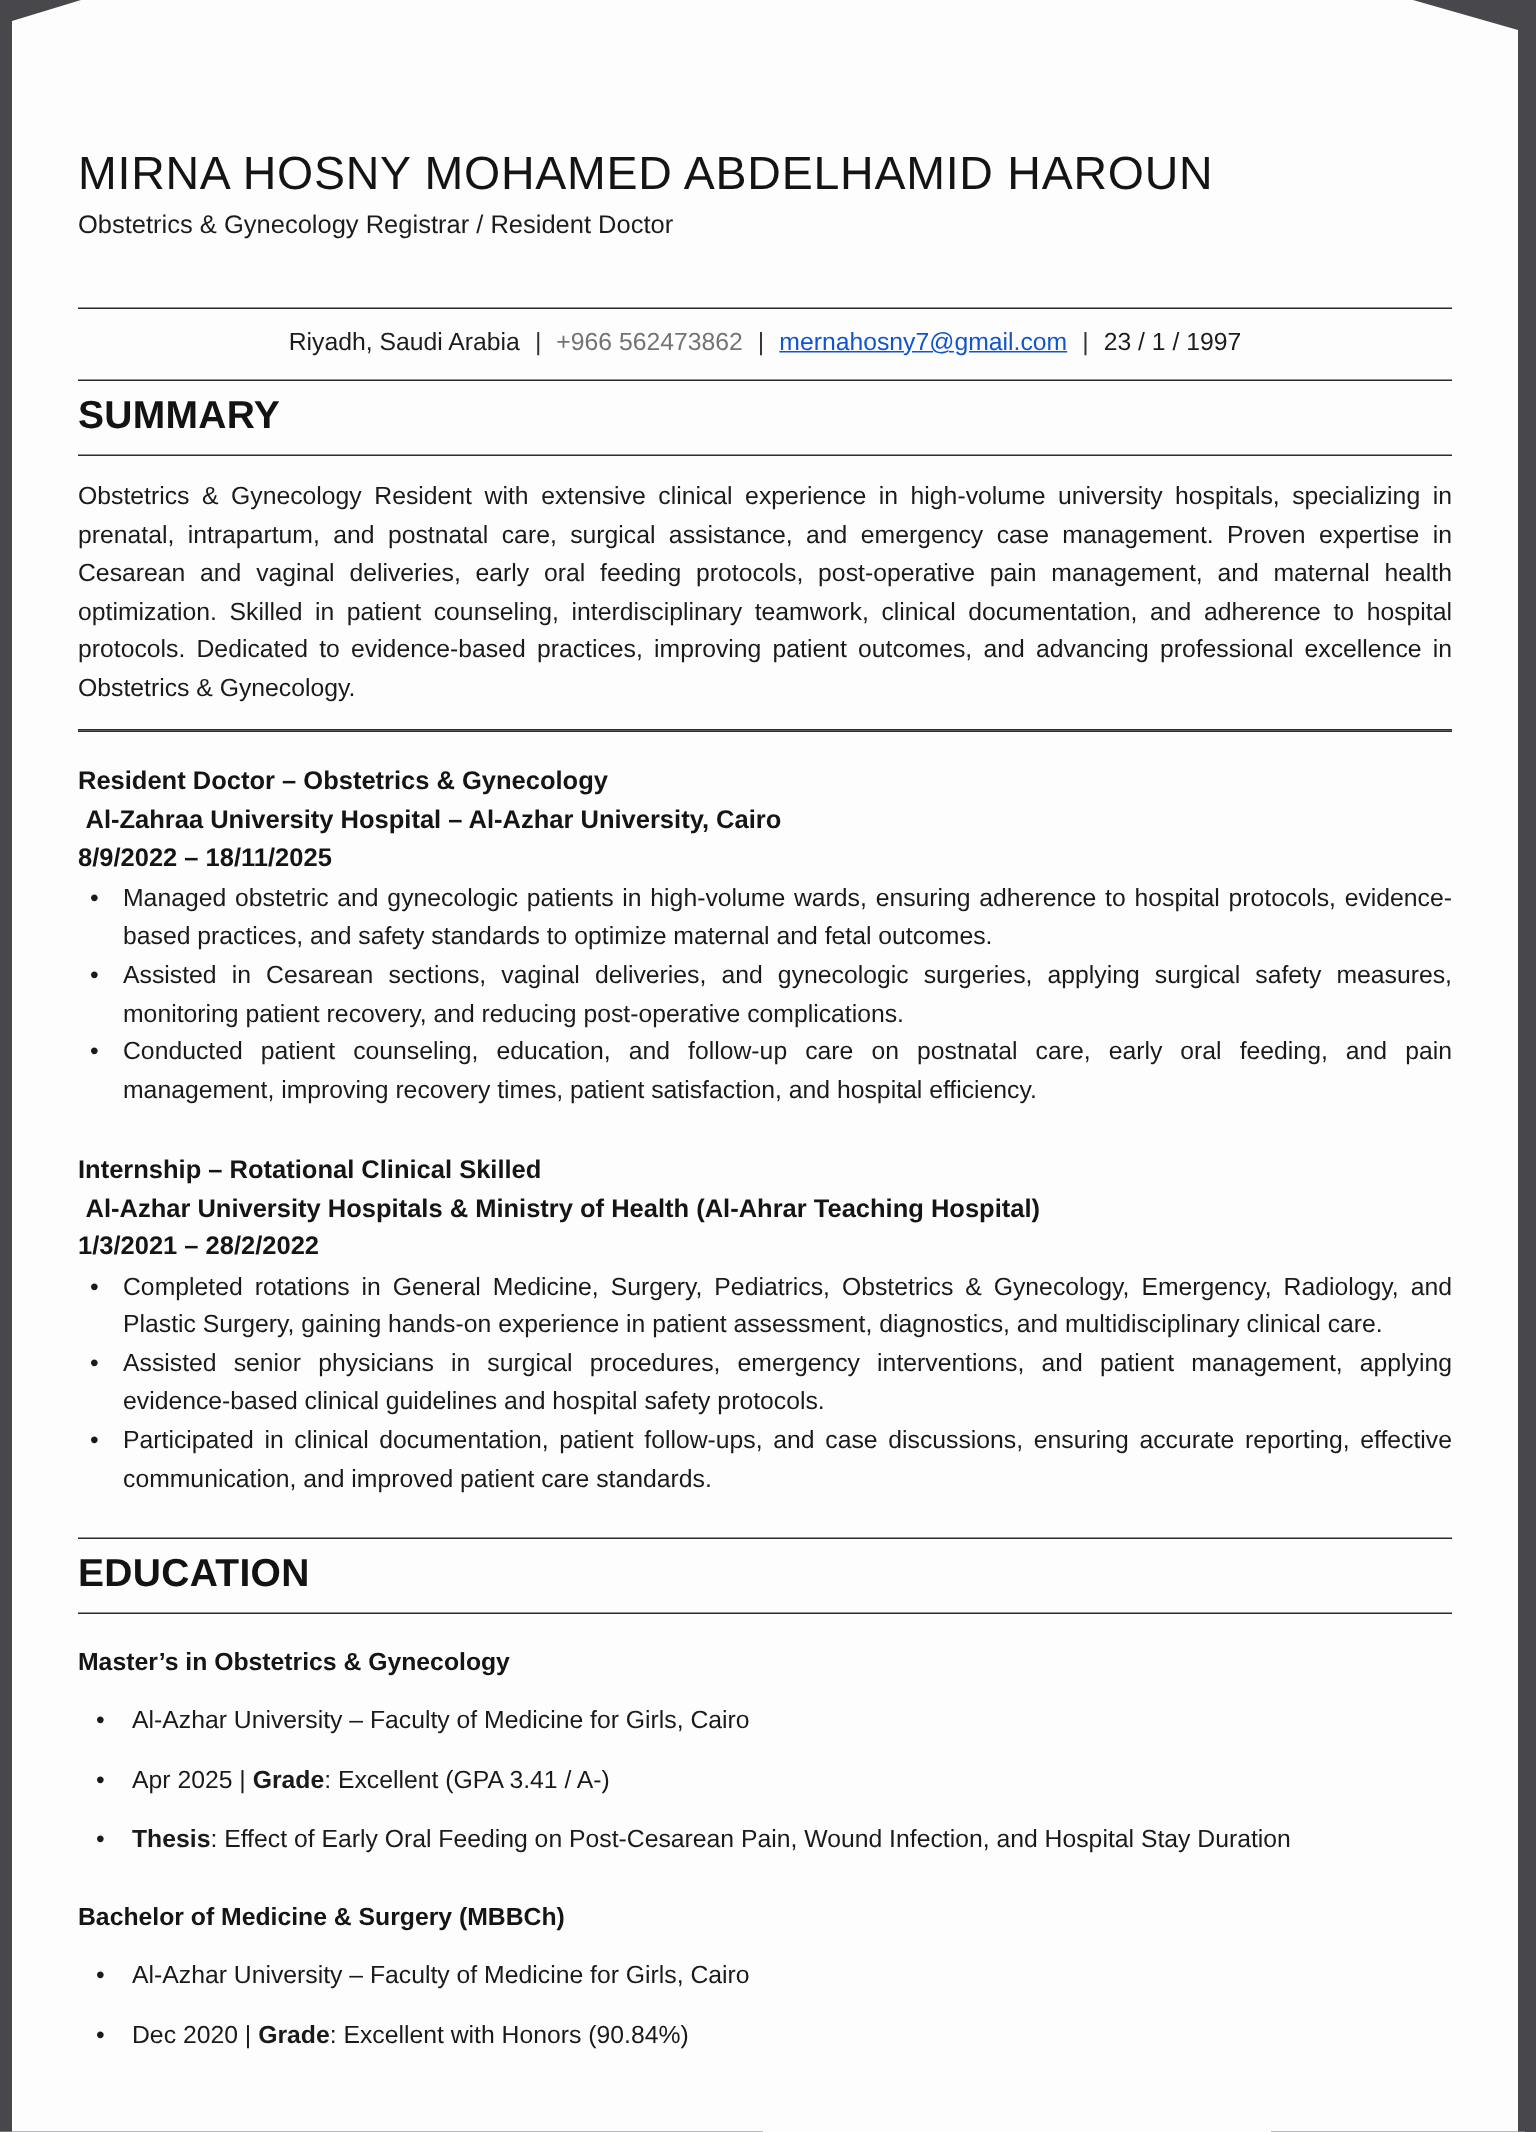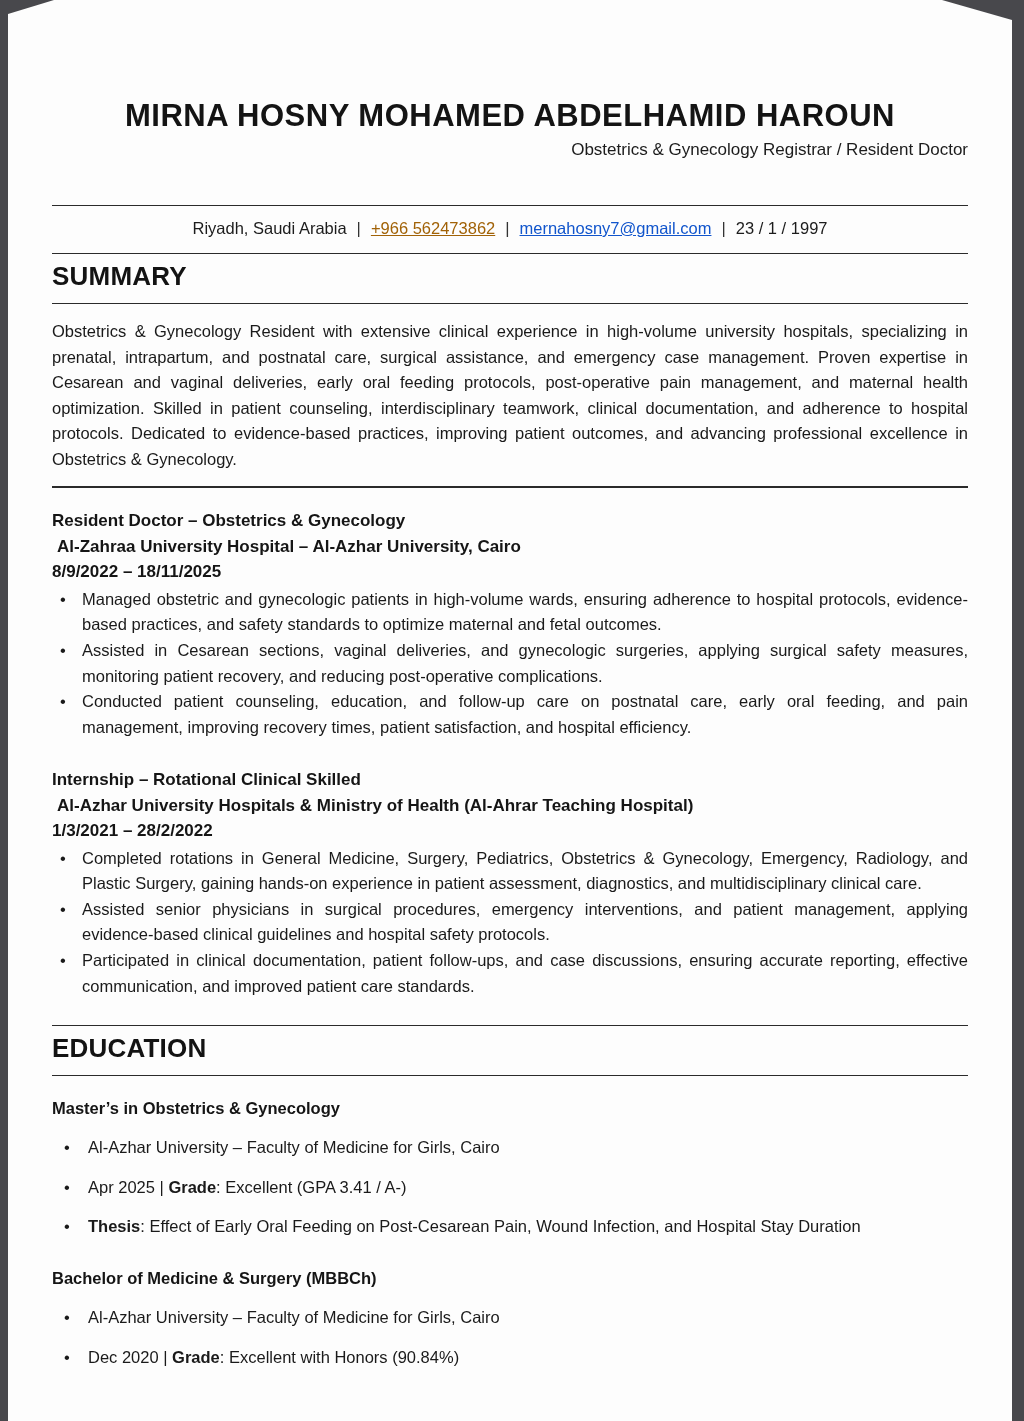--- a/index.html
+++ b/index.html
@@ -34,28 +34,28 @@
   .page::after {
     content: "";
     position: absolute;
     top: 0; right: 0;
     border-top: 20px solid #48484c;
     border-left: 70px solid transparent;
   }
 
   .name {
     margin: 98px 0 6px 0;
-    text-align: center;
+    text-align: left;
     font-size: 31px;
-    font-weight: bold;
+    font-weight: normal;
     letter-spacing: 0.5px;
     color: #141414;
   }
   .subtitle {
-    text-align: right;
+    text-align: left;
     font-size: 17px;
     color: #1c1c1c;
   }
 
   .rule {
     border: none;
     border-top: 1.6px solid #2b2b2b;
     margin: 0;
   }
   .rule-top { margin-top: 45px; }
@@ -64,22 +64,21 @@
     text-align: center;
     font-size: 16.5px;
     padding: 13px 0 15px 0;
     color: #1c1c1c;
   }
   .contact .sep {
     margin: 0 10px;
     color: #333;
   }
   .contact .phone {
-    text-decoration: underline;
-    color: #a16207;
+    color: #737373;
     cursor: pointer;
   }
   .contact .email {
     text-decoration: underline;
     color: #1155cc;
     cursor: pointer;
   }
 
   .section-heading {
     font-size: 26px;

